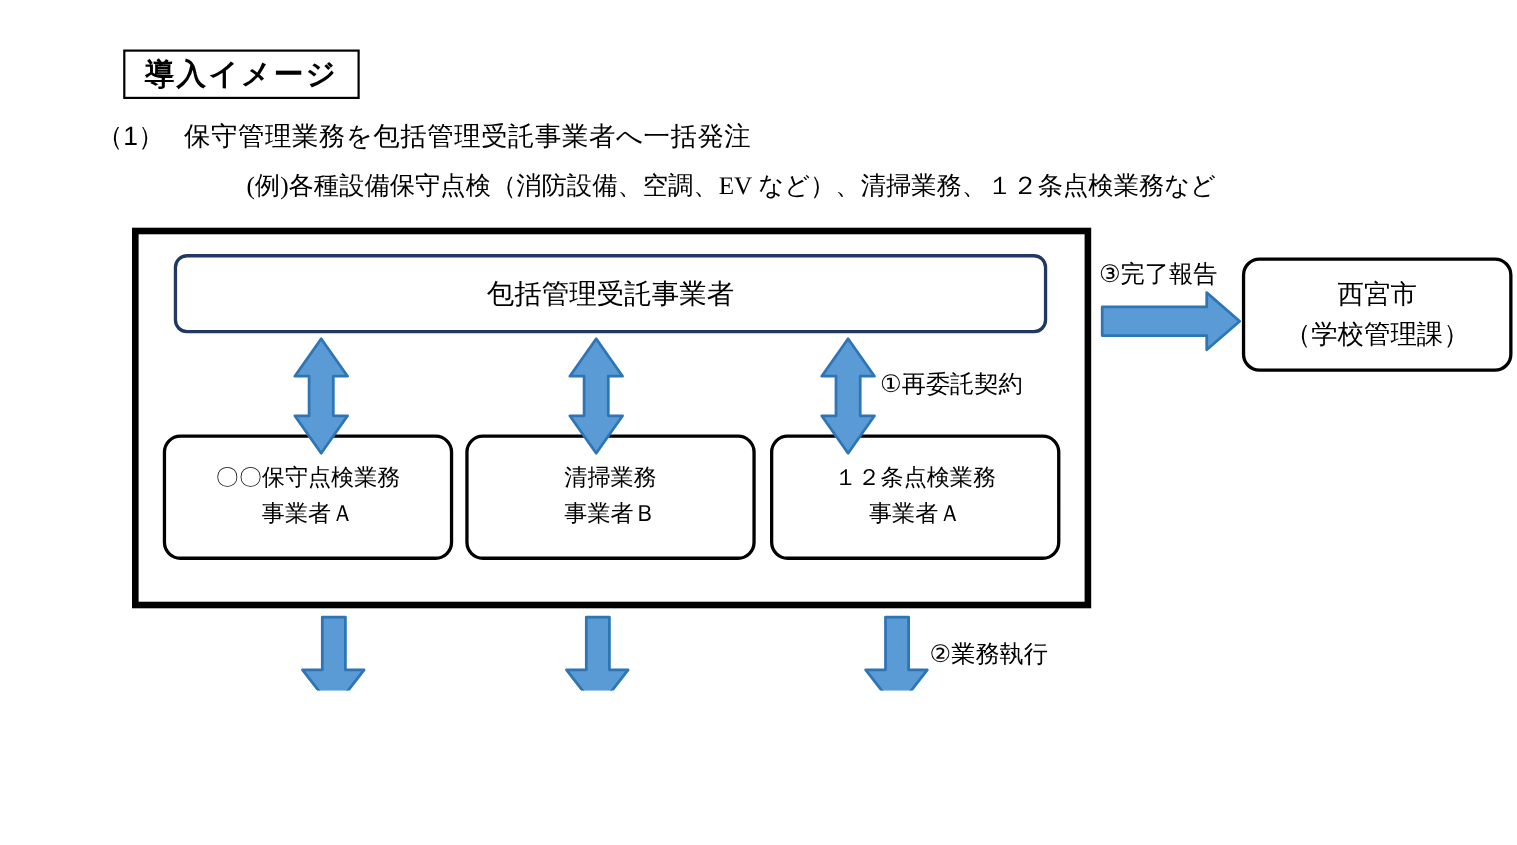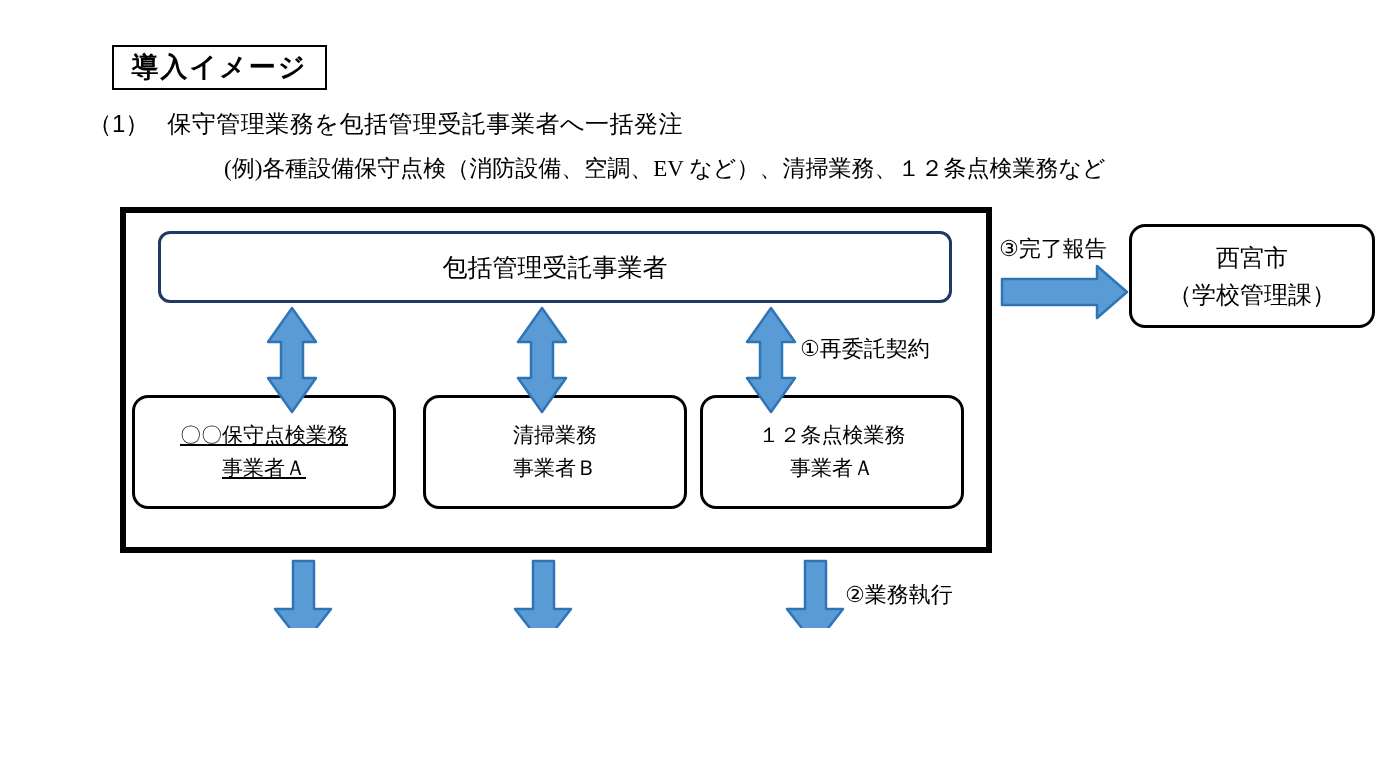--- a/index.html
+++ b/index.html
@@ -108,27 +108,27 @@
   }
 
   .box-vendor {
     top: 395px;
     width: 264px;
     height: 114px;
     border: 3px solid #000000;
     border-radius: 16px;
     font-size: 21px;
   }
-  .box-vendor-a { left: 132px; text-decoration: underline; }
+  .box-vendor-a { left: 148px; }
   .box-vendor-b { left: 423px; }
   .box-vendor-c { left: 700px; }
 
   .box-city {
     left: 1129px;
-    top: 224px;
+    top: 234px;
     width: 246px;
     height: 104px;
     border: 3px solid #000000;
     border-radius: 16px;
     font-size: 24px;
   }
 
   .box-schools {
     left: 131px;
     top: 651px;

